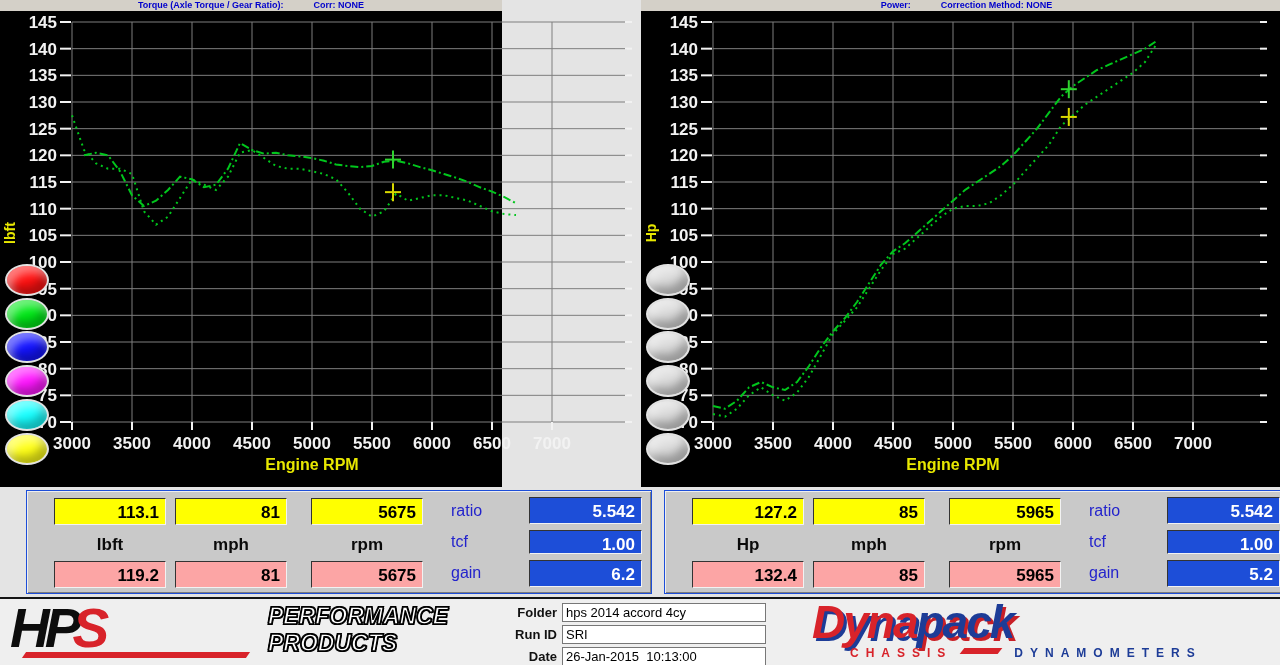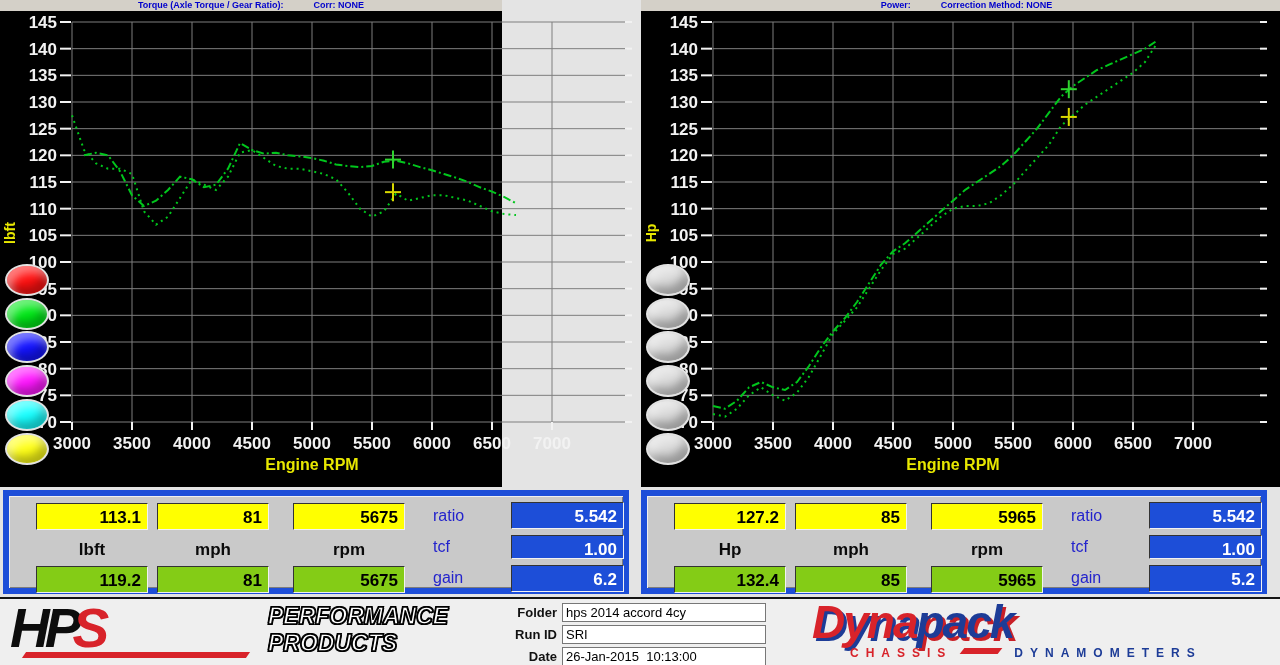--- a/index.html
+++ b/index.html
@@ -10,25 +10,25 @@
   #left-panel{left:0;width:502px;}
   #right-panel{left:641px;width:627px;padding-left:24px;}
   .chead{position:absolute;top:0;left:0;right:0;height:11px;background:#d4d0c8;color:#0000cc;
          font-size:9px;font-weight:bold;display:flex;justify-content:center;gap:30px;align-items:center;line-height:11px;}
   svg.chart{position:absolute;top:11px;left:0;display:block;}
   .runbtn{position:absolute;left:5px;width:40px;height:28px;border-radius:50%;border:2px solid #e2e2e2;
           box-shadow:inset 5px 7px 8px rgba(255,255,255,.45), inset -5px -7px 9px rgba(0,0,0,.30);cursor:pointer;}
 
   
   .readout{position:absolute;top:490px;width:626px;height:104px;background:#c9c9c9;
-           border:6px solid #1d4ed8;box-shadow:inset 1px 1px 0 #efefef, inset -1px -1px 0 #7c7c7c;box-sizing:border-box;}
+           border:1px solid #1d4ed8;box-shadow:inset 1px 1px 0 #efefef, inset -1px -1px 0 #7c7c7c;box-sizing:border-box;margin-left:23px;}
   #left-readout{left:3px;} #right-readout{left:641px;}
   .vbox{position:absolute;height:27px;width:112px;font-weight:bold;font-size:17px;color:#000;text-align:right;
         padding:4px 6px 0 0;box-sizing:border-box;border:1px solid #333;border-bottom-color:#f2f2f2;border-right-color:#f2f2f2;}
-  .vbox.yellow{background:#ffff00;} .vbox.green{background:#84cc16;}
+  .vbox.yellow{background:#ffff00;} .vbox.green{background:#fca5a5;}
   .vbox.blue{background:#1d4ed8;color:#fff;}
   .c1{left:27px;} .c2{left:148px;} .c3{left:284px;} .c5{left:502px;width:113px;}
   .r1{top:7px;} .r3{top:70px;}
   .ulabel{position:absolute;top:44px;width:112px;font-weight:bold;font-size:17px;color:#0a0a0a;text-align:center;}
   .slabel{position:absolute;left:424px;width:70px;font-size:16px;color:#2323cc;}
   .sl1{top:11px;} .sl2{top:42px;} .sl3{top:73px;}
   .b1{top:6px;} .b2{top:39px;height:24px;} .b3{top:69px;padding-left:32px;}
 
   
   #footer{position:absolute;top:597px;left:0;width:1280px;height:68px;background:#efefef;

